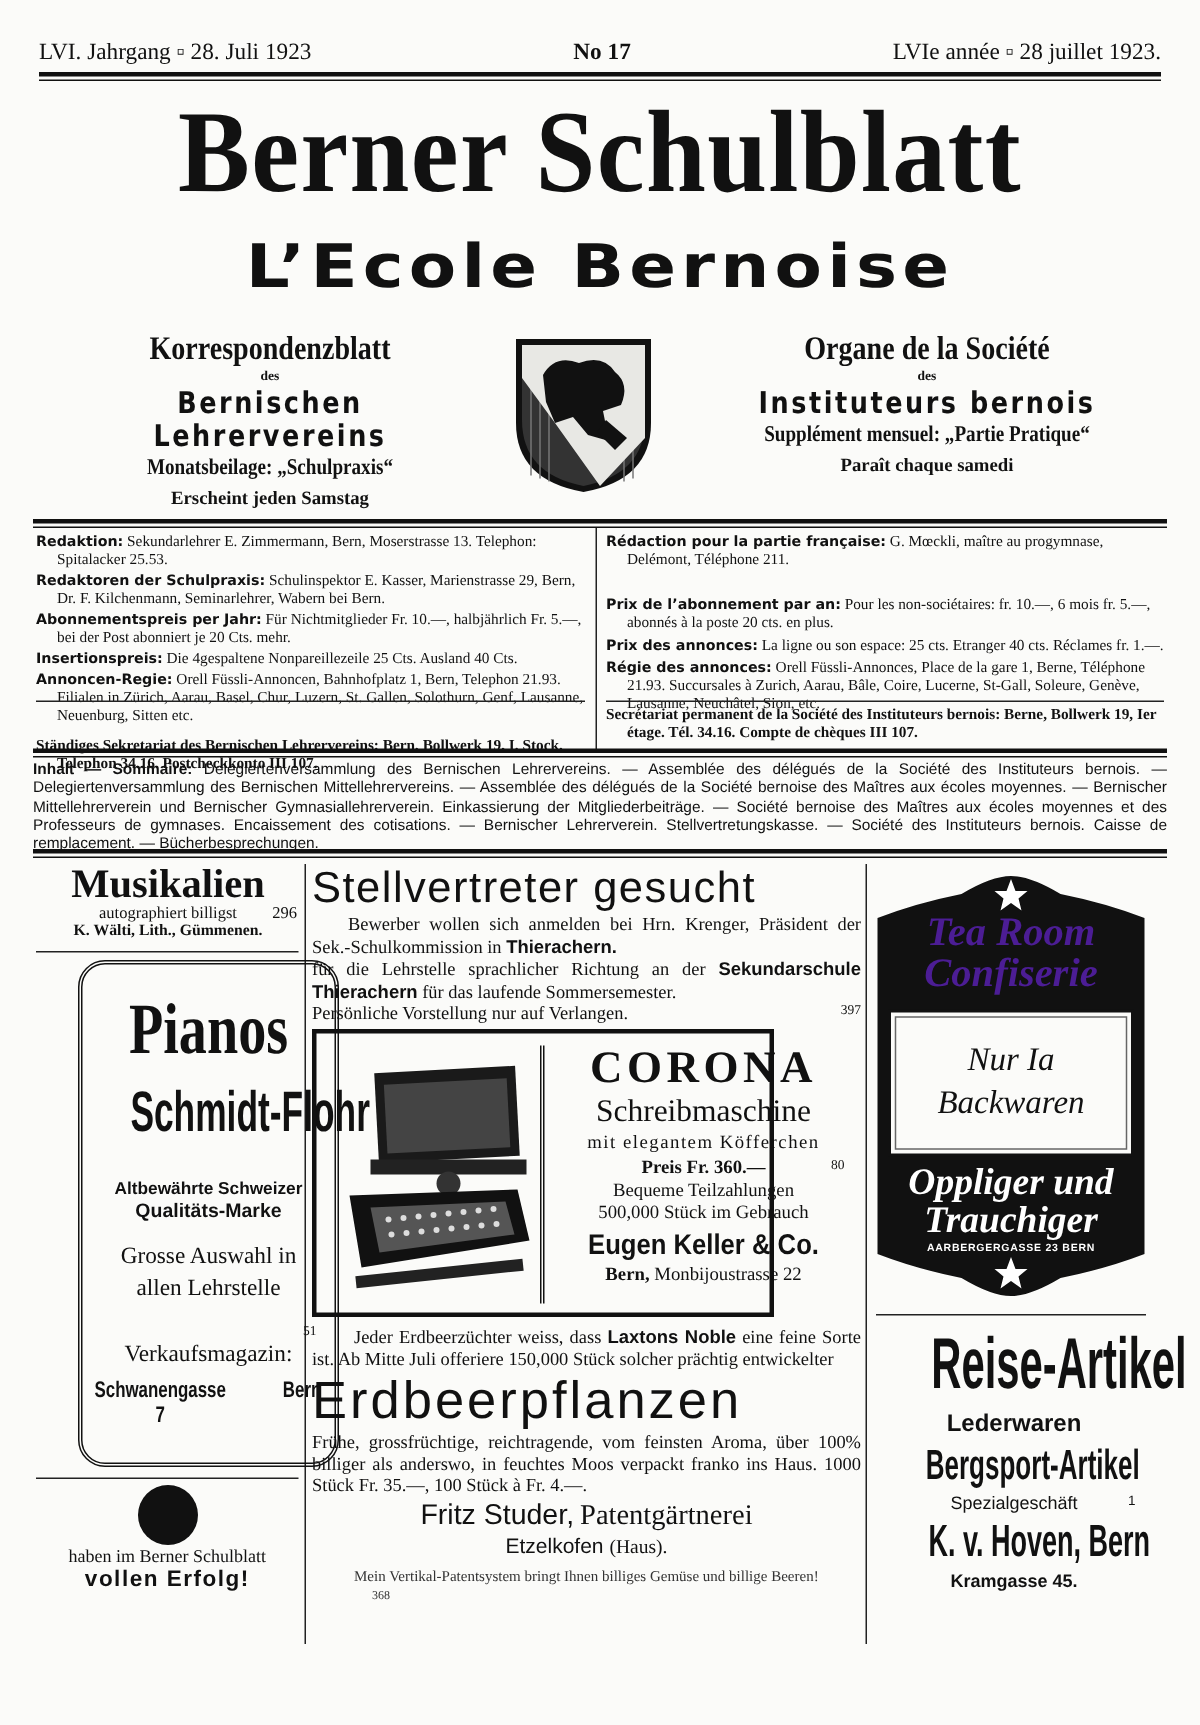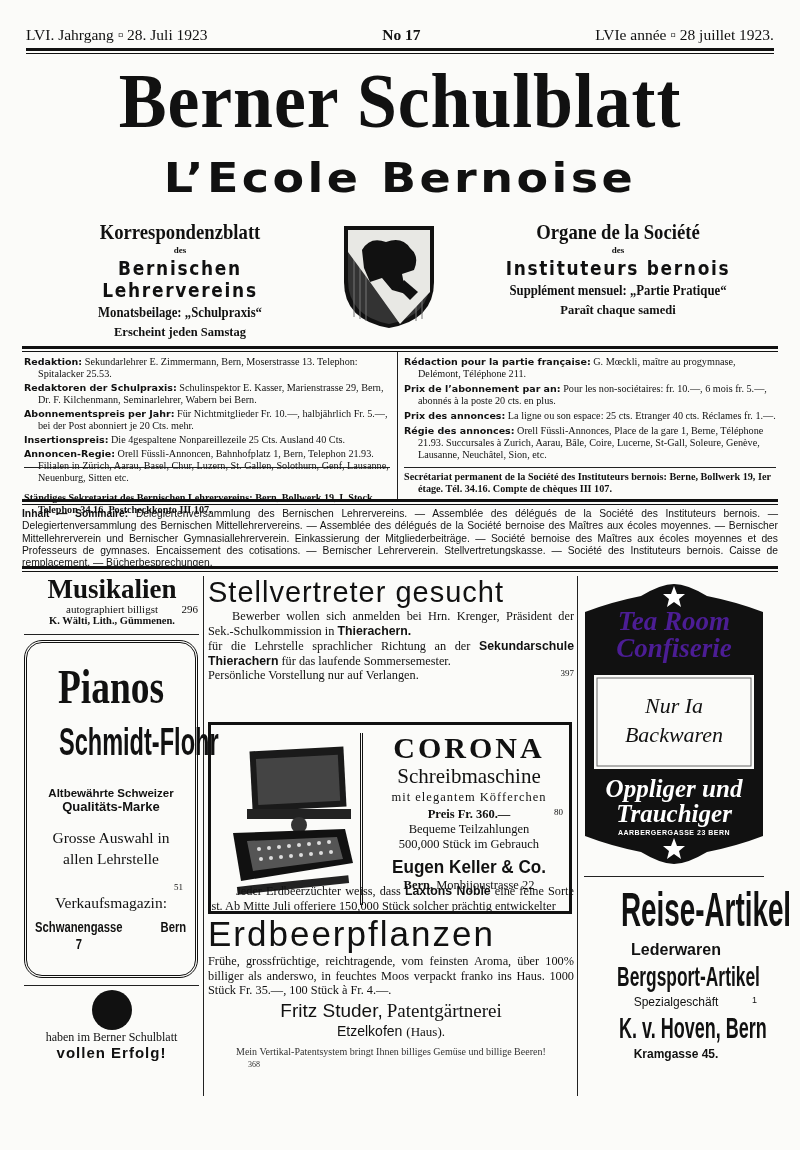--- a/index.html
+++ b/index.html
@@ -24,21 +24,21 @@
 
   
   .info { font-size: 10.2px; line-height: 1.18; font-family: "Liberation Serif", serif; }
   .info p { margin-bottom: 2px; padding-left: 14px; text-indent: -14px; }
   .info b.k { font-family: "DejaVu Sans", sans-serif; font-size: 9.5px; }
   .inhalt { top: 508px; left: 22px; width: 756px; font-size: 10.3px; line-height: 1.2; text-align: justify; font-family: "Liberation Sans", sans-serif; }
 
   
   .vline { border-left: 1px solid #222; }
   .adtext { text-align: center; }
-  .pianos-frame { border: 3px double #111; border-radius: 18px; }
+  .pianos-frame { border: 3px double #111; border-radius: 18px; margin-left: 28px; }
   .corona-box { border: 3px solid #111; }
   .tea { background: #111; color: #4c1d95; }
 </style>
 </head>
 <body>
 
 <div class="abs topline">
   <span>LVI. Jahrgang ▫ 28. Juli 1923</span>
   <span class="no">No 17</span>
   <span>LVIe année ▫ 28 juillet 1923.</span>
@@ -92,21 +92,21 @@
 </div>
 <div class="abs rule" style="top:467px;left:24px;width:366px;"></div>
 <div class="abs info" style="top:492px;left:24px;width:366px;font-weight:bold;">
   <p>Ständiges Sekretariat des Bernischen Lehrervereins: Bern, Bollwerk 19, I. Stock. Telephon 34.16. Postcheckkonto III 107.</p>
 </div>
 
 <div class="abs vline" style="top:352px;left:397px;height:148px;"></div>
 
 <div class="abs info" style="top:356px;left:404px;width:372px;">
   <p><b class="k">Rédaction pour la partie française:</b> <span>G. Mœckli, maître au progymnase, Delémont, Téléphone 211.</span></p>
-  <p style="margin-top:3px"><b class="k">Prix de l’abonnement par an:</b> <span>Pour les non-sociétaires: fr. 10.—, 6 mois fr. 5.—, abonnés à la poste 20 cts. en plus.</span></p>
+  <p style="margin-top:18px"><b class="k">Prix de l’abonnement par an:</b> <span>Pour les non-sociétaires: fr. 10.—, 6 mois fr. 5.—, abonnés à la poste 20 cts. en plus.</span></p>
   <p style="margin-top:3px"><b class="k">Prix des annonces:</b> <span>La ligne ou son espace: 25 cts. Etranger 40 cts. Réclames fr. 1.—.</span></p>
   <p style="margin-top:3px"><b class="k">Régie des annonces:</b> <span>Orell Füssli-Annonces, Place de la gare 1, Berne, Téléphone 21.93. Succursales à Zurich, Aarau, Bâle, Coire, Lucerne, St-Gall, Soleure, Genève, Lausanne, Neuchâtel, Sion, etc.</span></p>
 </div>
 <div class="abs rule" style="top:467px;left:404px;width:372px;"></div>
 <div class="abs info" style="top:471px;left:404px;width:372px;font-weight:bold;">
   <p>Secrétariat permanent de la Société des Instituteurs bernois: Berne, Bollwerk 19, Ier étage. Tél. 34.16. Compte de chèques III 107.</p>
 </div>
 
 <div class="abs dbl" style="top:499px;left:22px;width:756px;"></div>
 
@@ -158,21 +158,21 @@
   </div>
   <div style="font-size:12.3px;line-height:1.2;text-align:justify;">
     <span>für die Lehrstelle sprachlicher Richtung an der </span><b class="sans">Sekundarschule Thierachern</b><span> für das laufende Sommersemester.</span>
   </div>
   <div style="font-size:12.3px;line-height:1.2;display:flex;justify-content:space-between;">
     <span>Persönliche Vorstellung nur auf Verlangen.</span>
     <span style="font-size:9px;">397</span>
   </div>
 </div>
 
-<div class="abs corona-box" style="top:722px;left:208px;width:364px;height:192px;">
+<div class="abs corona-box" style="top:686px;left:208px;width:308px;height:192px;">
   <div class="abs" style="top:8px;left:6px;width:146px;height:172px;border-right:3px double #111;">
     <svg width="140" height="172" viewBox="0 0 140 172">
       <rect x="34" y="16" width="94" height="60" fill="#1a1a1a" transform="rotate(-3 80 46)"></rect>
       <rect x="40" y="24" width="82" height="46" fill="#444" transform="rotate(-3 80 46)"></rect>
       <rect x="30" y="76" width="104" height="10" fill="#222"></rect>
       <circle cx="82" cy="92" r="8" fill="#333"></circle>
       <path d="M16 100 L128 96 L136 130 L24 148 Z" fill="#111"></path>
       <path d="M30 108 L120 104 L126 126 L36 138 Z" fill="#555"></path>
       <g fill="#ddd">
         <circle cx="42" cy="116" r="2"></circle>

